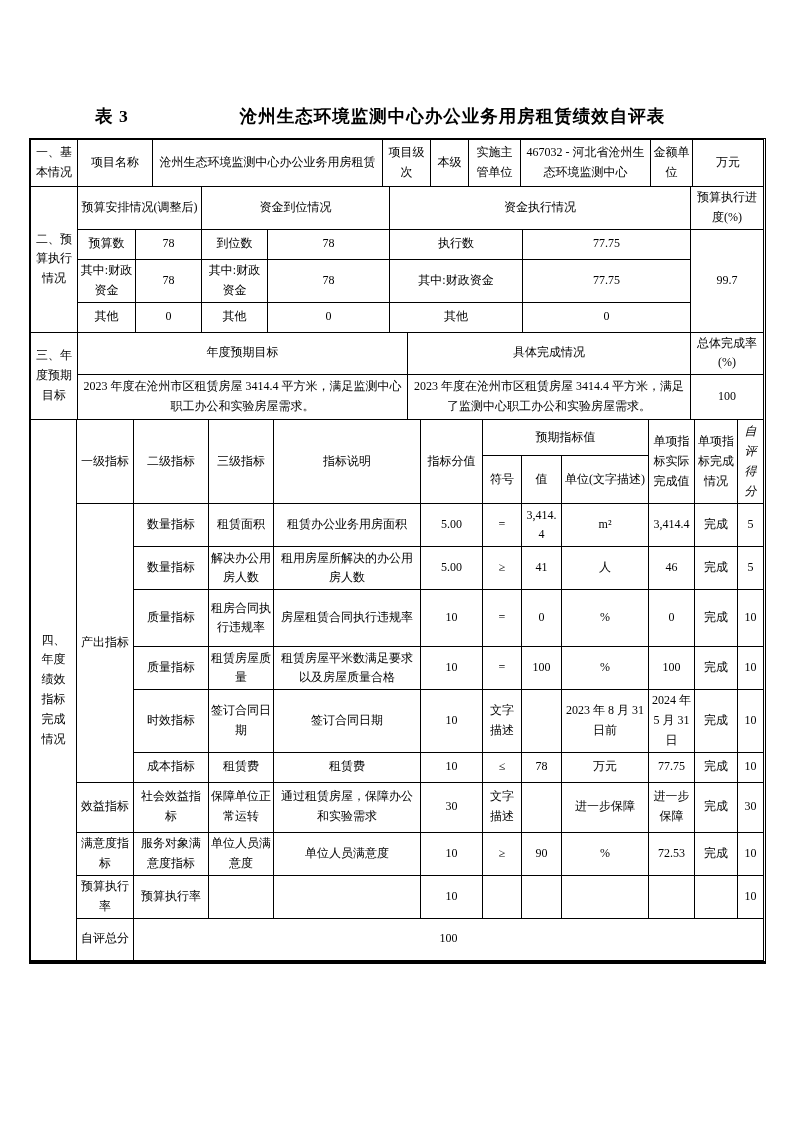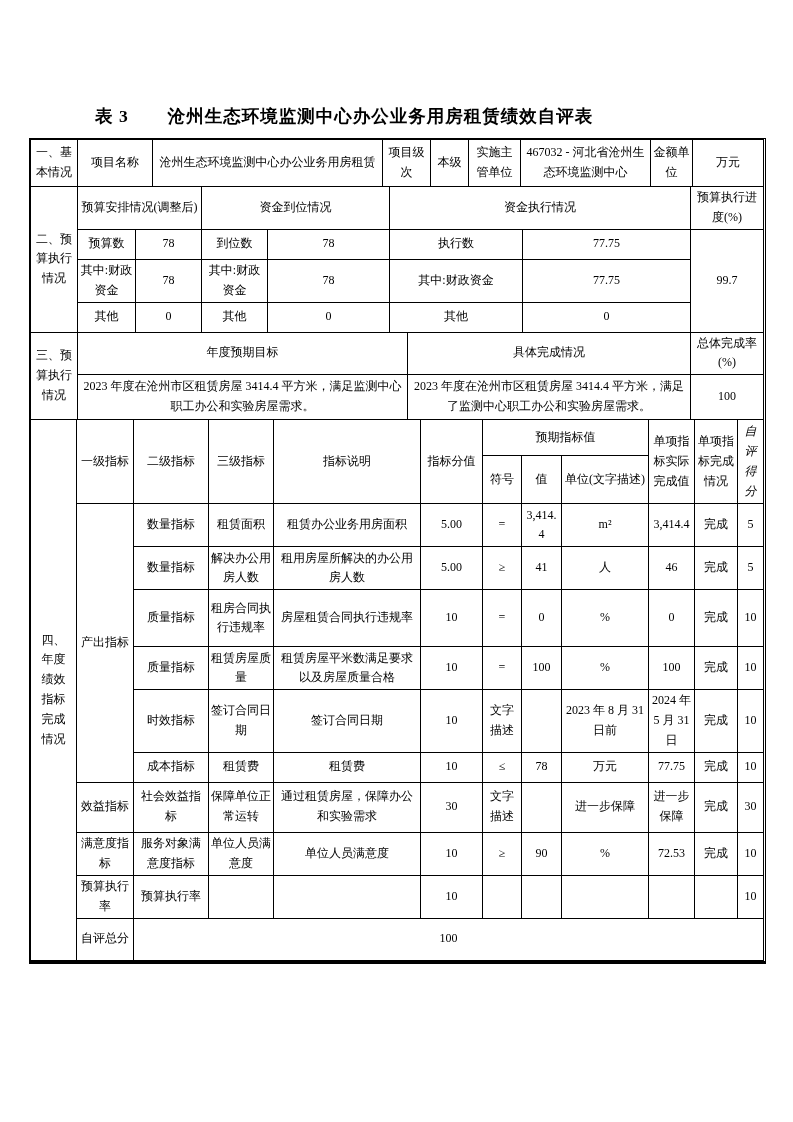--- a/index.html
+++ b/index.html
@@ -1,21 +1,21 @@
 <!DOCTYPE html>
 <html><head>
 <meta charset="utf-8">
 <style>
   html,body{margin:0;padding:0;background:#fff;}
   .page{position:relative;width:793px;height:1122px;background:#fff;
         font-family:"Liberation Serif","DejaVu Serif",serif;color:#000;}
   .doc-title{position:absolute;top:104px;left:30px;width:733px;display:flex;align-items:baseline;
              font-size:17.5px;font-weight:bold;letter-spacing:1px;gap:39px;}
   .doc-title .tbl-no{margin-left:65px;}
-  .doc-title .tbl-name{}
+  .doc-title .tbl-name{margin-left:72px;}
   .tbl-stack{position:absolute;top:138px;left:29px;width:735px;border:1px solid #000;border-bottom-width:3px;}
   table{border-collapse:collapse;table-layout:fixed;width:733px;margin-top:-1px;}
   table:first-child{margin-top:0;}
   td{border:1px solid #000;text-align:center;vertical-align:middle;
      font-size:12px;line-height:1.65;padding:1px 2px;overflow:hidden;word-break:break-all;}
   td.sec{padding:1px 5px;}
   td.tight{padding:8px 0;}
   td.selfcol{padding:2px 6px;font-style:italic;}
   .t5 td{border-top-width:2px;height:38px;}
   .t5 td.lbl{padding:0;}
@@ -108,21 +108,21 @@
 
     <table>
       <colgroup>
           <col style="width:47px">
           <col style="width:330px">
           <col style="width:283px">
           <col style="width:73px">
         </colgroup>
       <tbody>
           <tr style="height:42px">
-        <td class="sec" rowspan="2">三、预算执行情况</td>
+        <td class="sec" rowspan="2">三、年度预期目标</td>
         <td>年度预期目标</td>
         <td>具体完成情况</td>
         <td>总体完成率(%)</td>
       </tr>
       <tr style="height:45px">
         <td>2023 年度在沧州市区租赁房屋 3414.4 平方米，满足监测中心职工办公和实验房屋需求。</td>
         <td>2023 年度在沧州市区租赁房屋 3414.4 平方米，满足了监测中心职工办公和实验房屋需求。</td>
         <td>100</td>
       </tr>
     </tbody>

